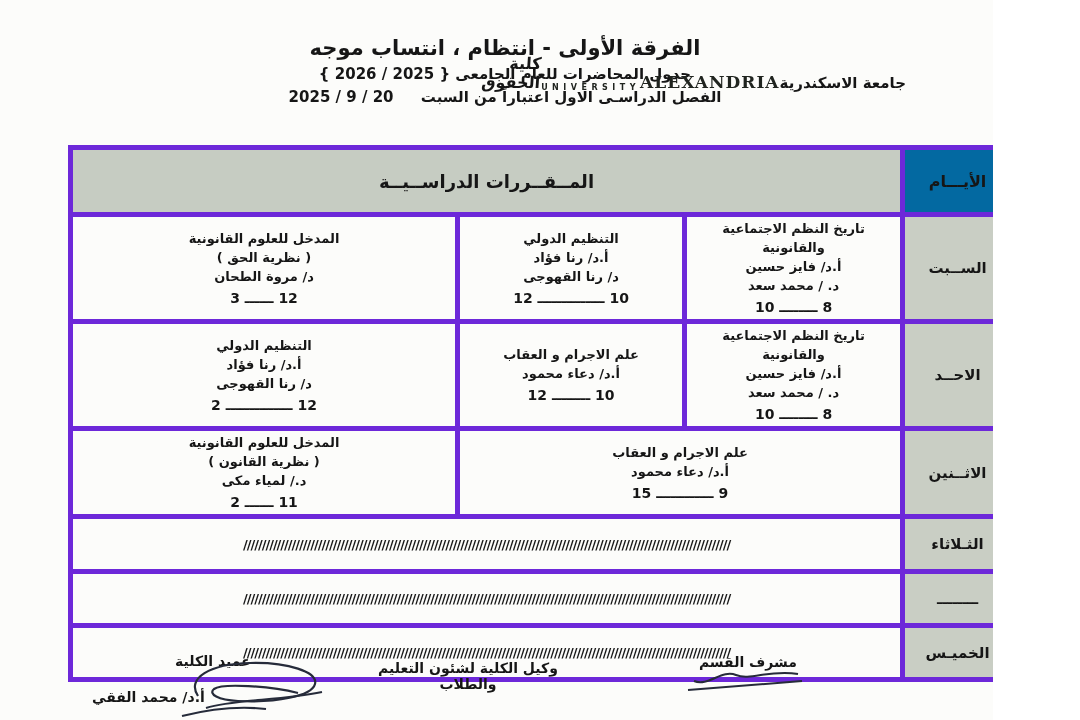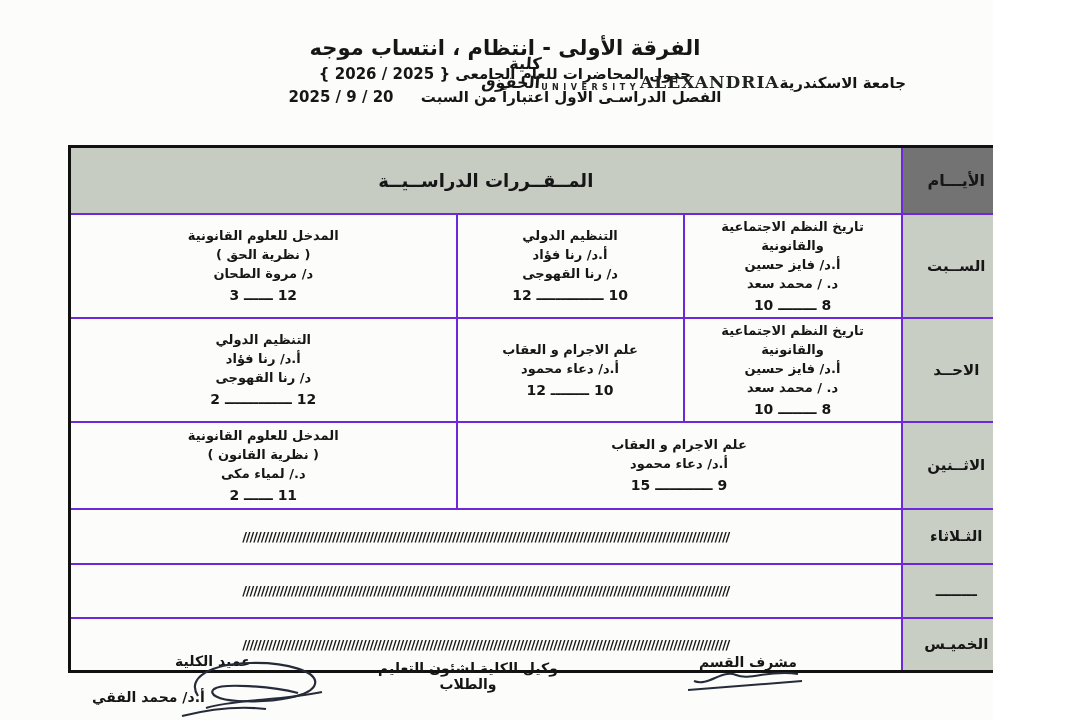--- a/index.html
+++ b/index.html
@@ -28,25 +28,25 @@
   .logo-en{direction:ltr;font-family:"DejaVu Serif",serif;font-weight:bold;font-size:17px;letter-spacing:1px;margin-top:2px;color:#20241f;}
   .logo-en-sub{direction:ltr;font-size:8px;letter-spacing:4.5px;font-weight:bold;color:#20241f;}
   .logo-faculty{font-size:16px;font-weight:bold;margin-top:8px;transform:skewX(-4deg);}
   
   table.schedule{
     position:absolute;top:145px;left:68px;width:942px;
     border-collapse:collapse;direction:rtl;table-layout:fixed;
     border:3px solid #111;
   }
   table.schedule td{
-    border:2px solid #6d28d9;vertical-align:middle;text-align:center;
+    border:5px solid #6d28d9;vertical-align:middle;text-align:center;
     font-weight:bold;padding:2px 4px;
   }
   .day-cell{background:#c9cec4;font-size:15px;}
-  .head-days{background:#737373;font-size:16px;}
+  .head-days{background:#0369a1;font-size:16px;}
   .head-courses{background:#c6ccc2;font-size:18px;}
   .course .cl{font-size:13px;line-height:19px;}
   .course .time{font-size:14px;line-height:20px;margin-top:2px;}
   .slash-cell{font-size:13px;letter-spacing:-1px;font-weight:bold;overflow:hidden;white-space:nowrap;}
   
   .f-supervisor{position:absolute;top:654px;right:196px;font-size:14px;font-weight:bold;direction:rtl;}
   .sig-supervisor{position:absolute;top:662px;right:185px;}
   .f-vicedean{position:absolute;top:660px;left:368px;width:200px;text-align:center;font-size:14px;font-weight:bold;direction:rtl;}
   .f-dean-label{position:absolute;top:653px;left:175px;font-size:14px;font-weight:bold;direction:rtl;}
   .f-dean-name{position:absolute;top:689px;left:92px;font-size:14px;font-weight:bold;direction:rtl;}

